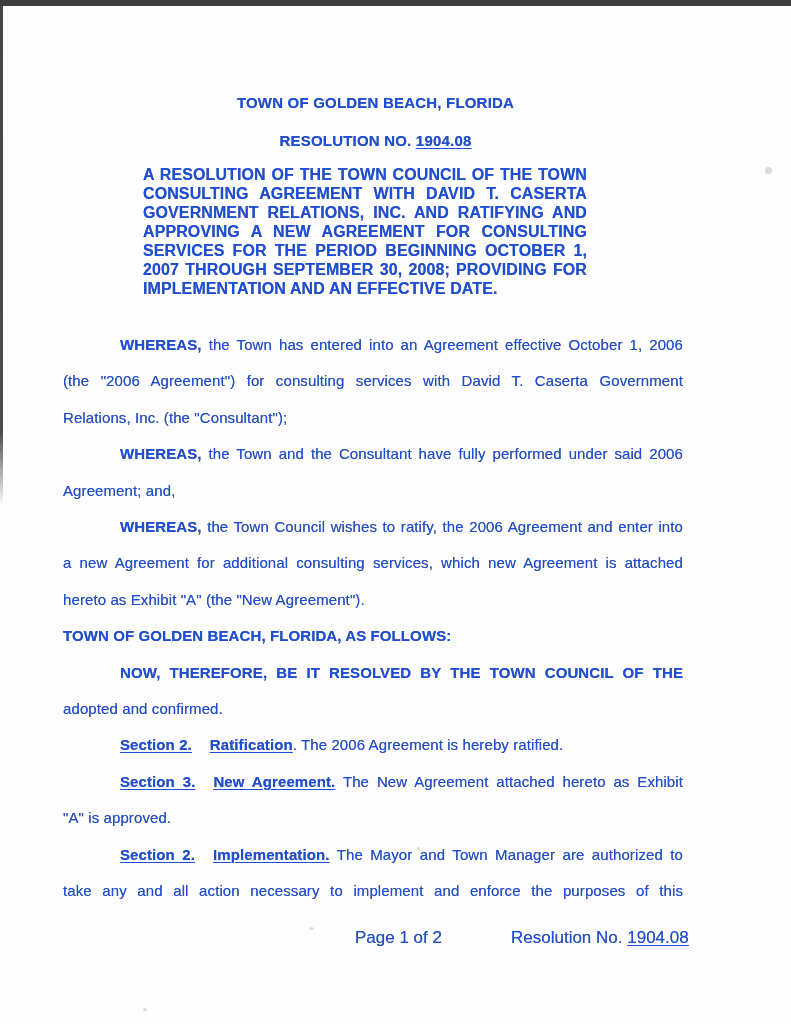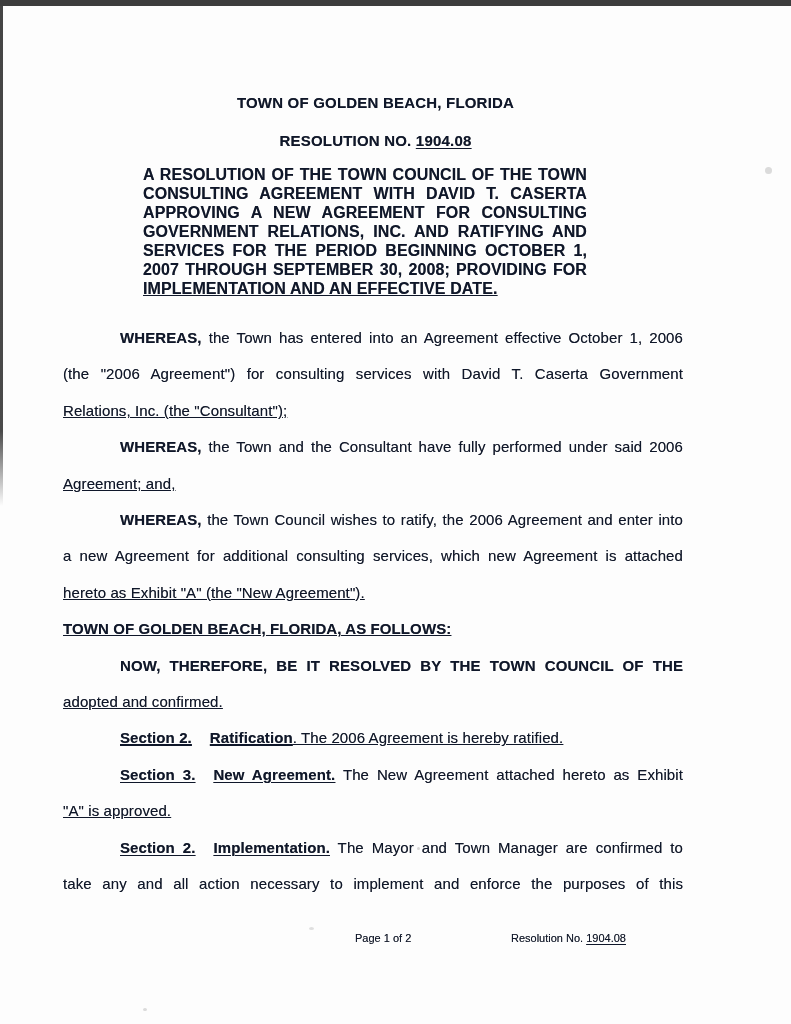--- a/index.html
+++ b/index.html
@@ -6,21 +6,21 @@
     margin: 0; padding: 0;
     width: 791px; height: 1024px;
     overflow: hidden;
     background: #ffffff;
     font-family: "Liberation Sans", sans-serif;
   }
   .page {
     position: relative;
     width: 791px; height: 1024px;
     background: #fdfdfd;
-    color: #0f172a;
+    color: #1d4ed8;
   }
   .scan-bar-top {
     position: absolute; top: 0; left: 0;
     width: 791px; height: 6px;
     background: #3d3d3d;
   }
   .scan-bar-left {
     position: absolute; top: 6px; left: 0;
     width: 3px; height: 500px;
     background: linear-gradient(#454545 0%, #4a4a4a 85%, rgba(74,74,74,0) 100%);
@@ -36,34 +36,34 @@
   .title { top: 94px; }
   .resno { top: 132px; }
   .preamble {
     position: absolute; left: 143px; top: 165px;
     width: 444px;
     font-size: 16px; font-weight: bold;
     line-height: 19px;
     letter-spacing: 0.1px;
   }
   .body {
-    position: absolute; left: 63px; top: 320px;
+    position: absolute; left: 63px; top: 327px;
     width: 620px;
     font-size: 15px;
     line-height: 36.4px;
     letter-spacing: 0.1px;
   }
   .line { text-align: justify; text-align-last: justify; white-space: normal; }
-  .line.last { text-align: right; text-align-last: left; text-decoration: underline; }
+  .line.last { text-align: right; text-align-last: left; }
   .seg.g { margin-left: 18px; }
   .page-text { text-shadow: 0 0 0.5px rgba(25,25,25,0.55); }
   .footer {
     position: absolute; left: 0; top: 929px;
     width: 791px; height: 20px;
-    font-size: 11px; line-height: 18px;
+    font-size: 17px; line-height: 18px;
   }
   .footer .pg { position: absolute; left: 355px; }
   .footer .res { position: absolute; left: 511px; }
   .speck { position: absolute; background: #9c9c9c; border-radius: 50%; }
   .speck-1 { left: 765px; top: 167px; width: 7px; height: 7px; opacity: .35; }
   .speck-2 { left: 309px; top: 927px; width: 5px; height: 3px; opacity: .3; }
   .speck-3 { left: 143px; top: 1008px; width: 4px; height: 3px; opacity: .35; }
   .speck-4 { left: 417px; top: 847px; width: 3px; height: 3px; opacity: .4; }
 </style>
 </head>
@@ -76,43 +76,43 @@
 
   <div class="center title b">TOWN OF GOLDEN BEACH, FLORIDA</div>
 
   <div class="center resno b">
     <span>RESOLUTION NO. </span><span class="u">1904.08</span>
   </div>
 
   <div class="preamble">
       <div class="line"><span class="seg b">A RESOLUTION OF THE TOWN COUNCIL OF THE TOWN</span></div>
       <div class="line"><span class="seg b">CONSULTING AGREEMENT WITH DAVID T. CASERTA</span></div>
+      <div class="line"><span class="seg b">GOVERNMENT RELATIONS, INC. AND RATIFYING AND</span></div>
       <div class="line"><span class="seg b">APPROVING A NEW AGREEMENT FOR CONSULTING</span></div>
-      <div class="line"><span class="seg b">GOVERNMENT RELATIONS, INC. AND RATIFYING AND</span></div>
       <div class="line"><span class="seg b">SERVICES FOR THE PERIOD BEGINNING OCTOBER 1,</span></div>
       <div class="line"><span class="seg b">2007 THROUGH SEPTEMBER 30, 2008; PROVIDING FOR</span></div>
       <div class="line last"><span class="seg b">IMPLEMENTATION AND AN EFFECTIVE DATE.</span></div>
     </div>
 
   <div class="body">
       <div class="line" style="text-indent: 57px;"><span class="seg b">WHEREAS,</span><span class="seg"> the Town has entered into an Agreement effective October 1, 2006</span></div>
       <div class="line"><span class="seg">(the "2006 Agreement") for consulting services with David T. Caserta Government</span></div>
       <div class="line last"><span class="seg">Relations, Inc. (the "Consultant");</span></div>
       <div class="line" style="text-indent: 57px;"><span class="seg b">WHEREAS,</span><span class="seg"> the Town and the Consultant have fully performed under said 2006</span></div>
       <div class="line last"><span class="seg">Agreement; and,</span></div>
       <div class="line" style="text-indent: 57px;"><span class="seg b">WHEREAS,</span><span class="seg"> the Town Council wishes to ratify, the 2006 Agreement and enter into</span></div>
       <div class="line"><span class="seg">a new Agreement for additional consulting services, which new Agreement is attached</span></div>
       <div class="line last"><span class="seg">hereto as Exhibit "A" (the "New Agreement").</span></div>
       <div class="line last"><span class="seg b">TOWN OF GOLDEN BEACH, FLORIDA, AS FOLLOWS:</span></div>
       <div class="line" style="text-indent: 57px;"><span class="seg b">NOW, THEREFORE, BE IT RESOLVED BY THE TOWN COUNCIL OF THE</span></div>
       <div class="line last"><span class="seg">adopted and confirmed.</span></div>
       <div class="line last" style="text-indent: 57px;"><span class="seg b u">Section 2.</span><span class="seg b u g">Ratification</span><span class="seg">. The 2006 Agreement is hereby ratified.</span></div>
       <div class="line" style="text-indent: 57px;"><span class="seg b u">Section 3.</span><span class="seg b u g">New Agreement.</span><span class="seg"> The New Agreement attached hereto as Exhibit</span></div>
       <div class="line last"><span class="seg">"A" is approved.</span></div>
-      <div class="line" style="text-indent: 57px;"><span class="seg b u">Section 2.</span><span class="seg b u g">Implementation.</span><span class="seg"> The Mayor and Town Manager are confirmed to</span></div>
+      <div class="line" style="text-indent: 57px;"><span class="seg b u">Section 2.</span><span class="seg b u g">Implementation.</span><span class="seg"> The Mayor and Town Manager are authorized to</span></div>
       <div class="line"><span class="seg">take any and all action necessary to implement and enforce the purposes of this</span></div>
     </div>
 
   <div class="footer">
     <span class="pg">Page 1 of 2</span>
     <span class="res">
       <span>Resolution No. </span><span class="u">1904.08</span>
     </span>
   </div>
 

